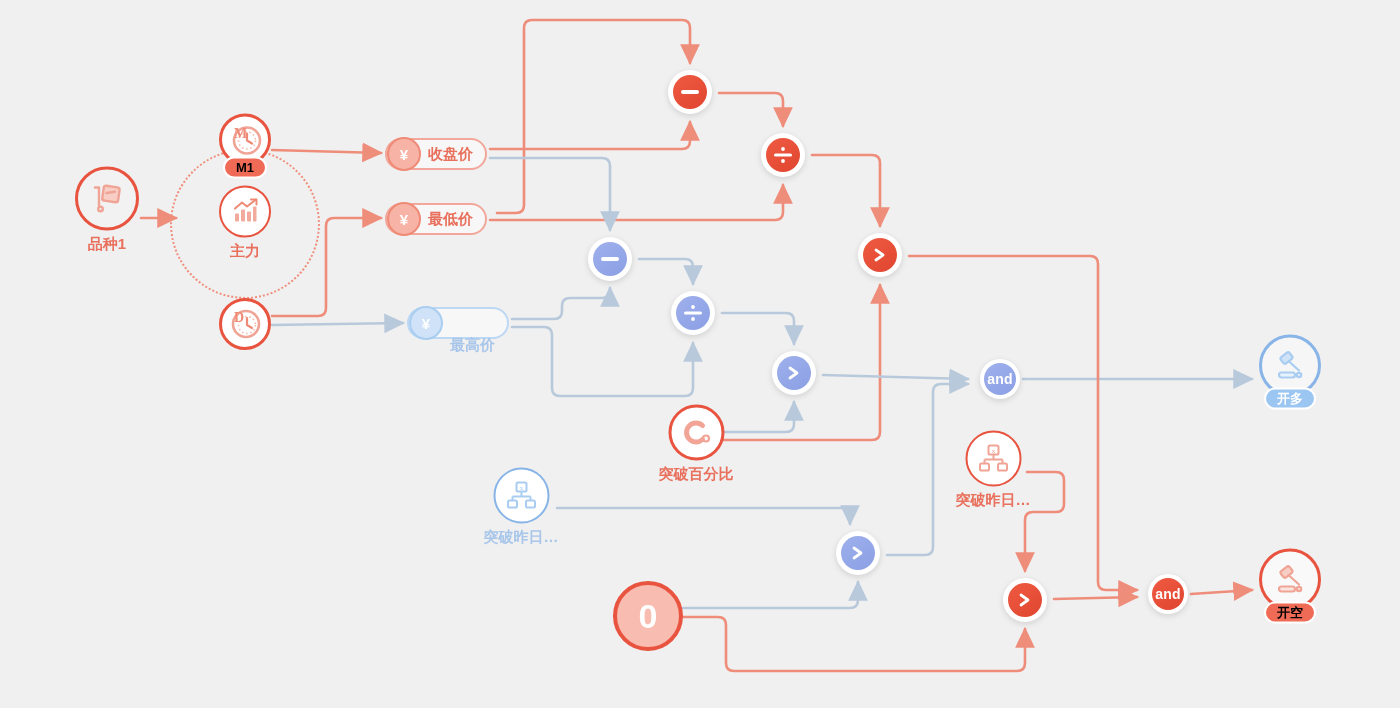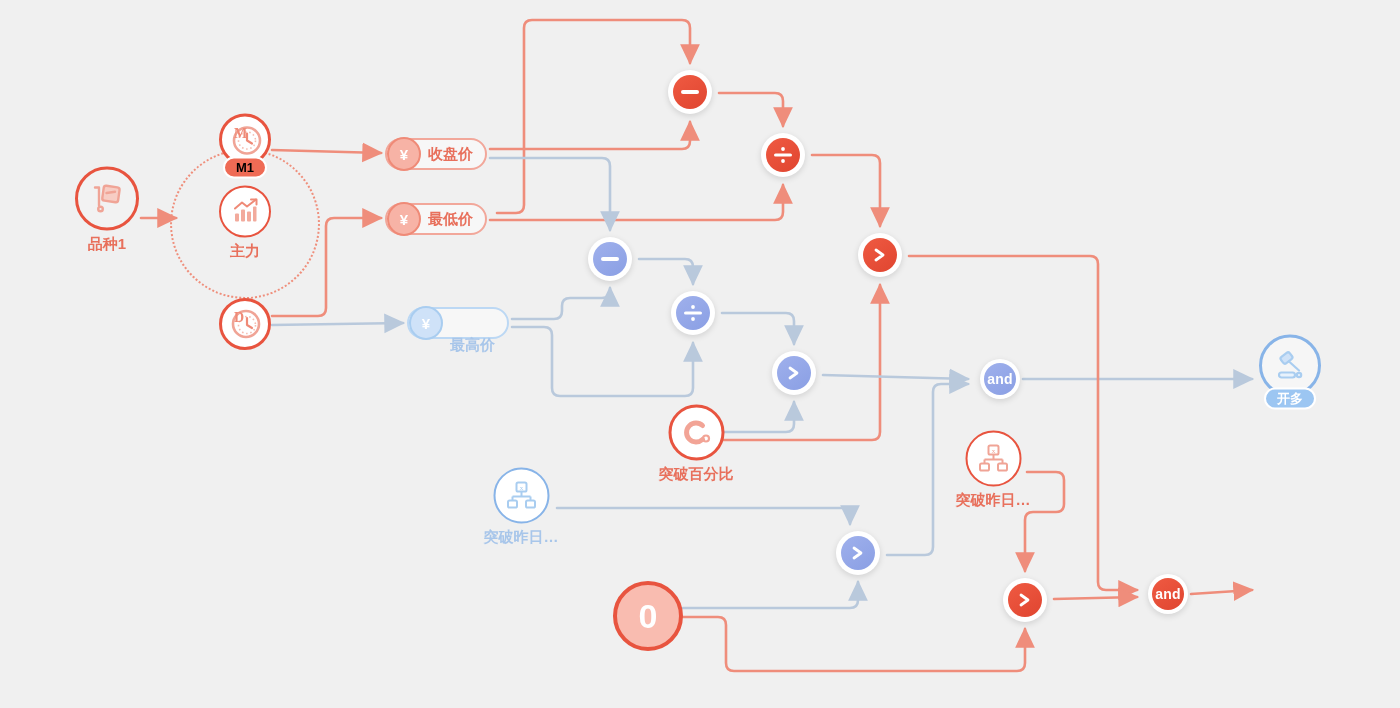--- a/index.html
+++ b/index.html
@@ -353,14 +353,25 @@
       <svg class="ic" width="36" height="36" viewBox="0 0 36 36" fill="none" stroke="#a9cdf0" stroke-width="2.2" stroke-linecap="round" stroke-linejoin="round">
         <rect x="9" y="6.5" width="11" height="8" rx="2.2" transform="rotate(-38 14.5 10.5)" fill="#cfe2f8"></rect>
         <path d="M17 14 L27 23"></path>
         <rect x="7" y="25" width="16" height="5" rx="2.5" fill="#e8f2fc"></rect>
         <circle cx="27" cy="27.5" r="2.2" fill="#e8f2fc"></circle>
       </svg>
     </div>
     <div class="badge blue">开多</div>
   </div>
 
+  <div class="node" style="left:1290px;top:586px;">
+    <div class="disc outline red" style="width:62px;height:62px;background:#f9f9f9;">
+      <svg class="ic" width="36" height="36" viewBox="0 0 36 36" fill="none" stroke="#f0a496" stroke-width="2.2" stroke-linecap="round" stroke-linejoin="round">
+        <rect x="9" y="6.5" width="11" height="8" rx="2.2" transform="rotate(-38 14.5 10.5)" fill="#f7cdc4"></rect>
+        <path d="M17 14 L27 23"></path>
+        <rect x="7" y="25" width="16" height="5" rx="2.5" fill="#fbe4de"></rect>
+        <circle cx="27" cy="27.5" r="2.2" fill="#fbe4de"></circle>
+      </svg>
+    </div>
+    <div class="badge red">开空</div>
+  </div>
 
 </div>
 
 </body></html>

